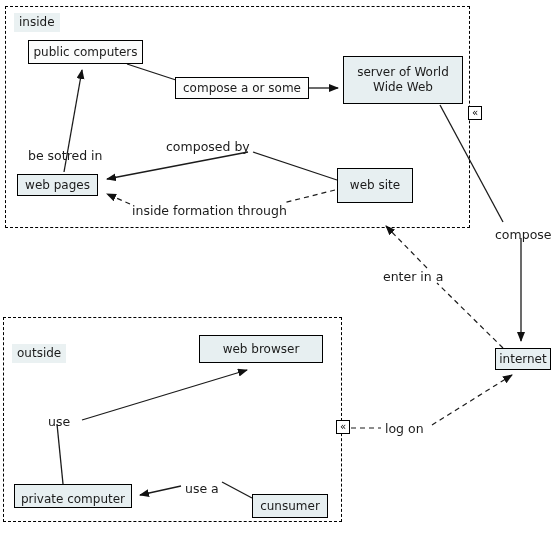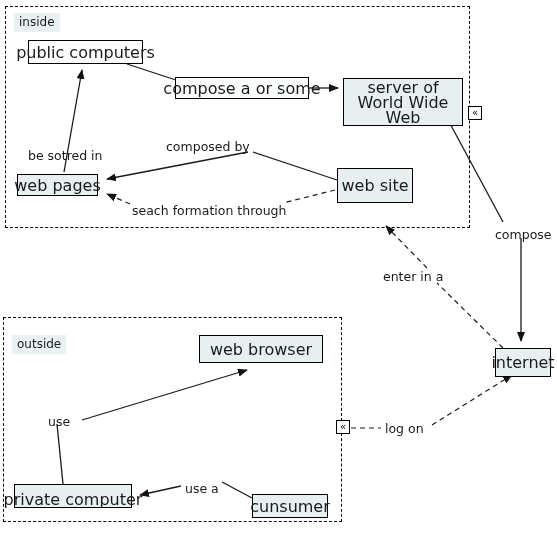--- a/index.html
+++ b/index.html
@@ -42,35 +42,34 @@
     padding: 1px 5px 2px 5px;
     white-space: nowrap;
   }
   
   .node {
     position: absolute;
     box-sizing: border-box;
     border: 1px solid #000000;
     background: #e7eff1;
     color: #1b1b1b;
-    font-size: 16px;
+    font-size: 12px;
     display: flex;
     align-items: center;
     justify-content: center;
     text-align: center;
     white-space: nowrap;
     line-height: 15px;
   }
   .node.plain {
     background: #fbfcfc;
   }
   .node.multiline {
     white-space: normal;
     padding: 4px 6px;
-    margin-top: 22px;
   }
   
   .edge-label {
     position: absolute;
     font-size: 12.5px;
     color: #1b1b1b;
     background: transparent;
     white-space: nowrap;
     line-height: 15px;
   }
@@ -159,21 +158,21 @@
     <g>
       <path d="M252,498 L222,482" stroke="#1b1b1b" stroke-width="1.3" fill="none"></path>
       <path d="M181,486 L140,495" stroke="#1b1b1b" stroke-width="1.3" fill="none" marker-end="url(#arrow-solid)"></path>
     </g>
   </svg>
 
   <div class="container" style="left:5px; top:6px; width:465px; height:222px;"></div>
   <div class="container-label" style="left:14px; top:13px;">inside</div>
 
   <div class="container" style="left:3px; top:317px; width:339px; height:205px;"></div>
-  <div class="container-label" style="left:12px; top:335px;">outside</div>
+  <div class="container-label" style="left:12px; top:344px;">outside</div>
 
   <div class="node plain" style="left:28px; top:40px; width:115px; height:24px;">
     <span>public computers</span>
   </div>
 
   <div class="node plain" style="left:175px; top:77px; width:134px; height:22px;">
     <span>compose a or some</span>
   </div>
 
   <div class="node multiline" style="left:343px; top:56px; width:120px; height:48px;">
@@ -181,41 +180,41 @@
   </div>
 
   <div class="node" style="left:17px; top:174px; width:81px; height:22px;">
     <span>web pages</span>
   </div>
 
   <div class="node" style="left:337px; top:168px; width:76px; height:35px;">
     <span>web site</span>
   </div>
 
-  <div class="node" style="left:495px; top:348px; width:56px; height:29px;">
+  <div class="node" style="left:495px; top:348px; width:56px; height:22px;">
     <span>internet</span>
   </div>
 
   <div class="node" style="left:199px; top:335px; width:124px; height:28px;">
     <span>web browser</span>
   </div>
 
   <div class="node" style="left:14px; top:484px; width:118px; height:24px;align-items:flex-end;">
     <span>private computer</span>
   </div>
 
   <div class="node" style="left:252px; top:494px; width:76px; height:24px;">
     <span>cunsumer</span>
   </div>
 
   <div class="edge-label" style="left:28px; top:148px;">be sotred in</div>
 
   <div class="edge-label" style="left:166px; top:139px;">composed by</div>
 
-  <div class="edge-label" style="left:132px; top:203px;">seach formation through</div>
+  <div class="edge-label" style="left:132px; top:203px;">inside formation through</div>
 
   <div class="edge-label" style="left:495px; top:227px;">compose</div>
 
   <div class="edge-label" style="left:383px; top:269px;">enter in a</div>
 
   <div class="edge-label" style="left:48px; top:414px;">use</div>
 
   <div class="edge-label" style="left:185px; top:481px;">use a</div>
 
   <div class="edge-label" style="left:385px; top:421px;">log on</div>

